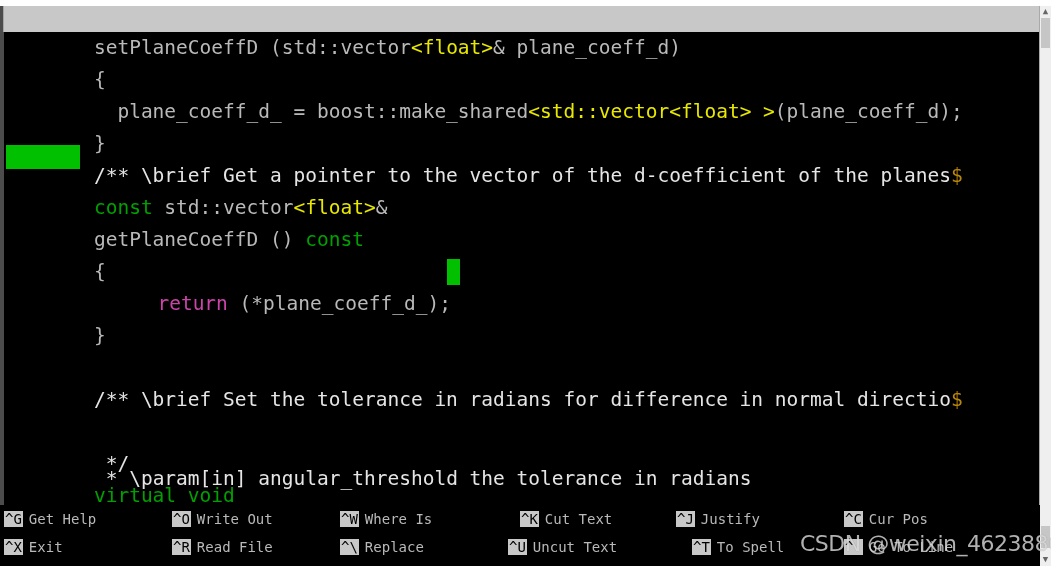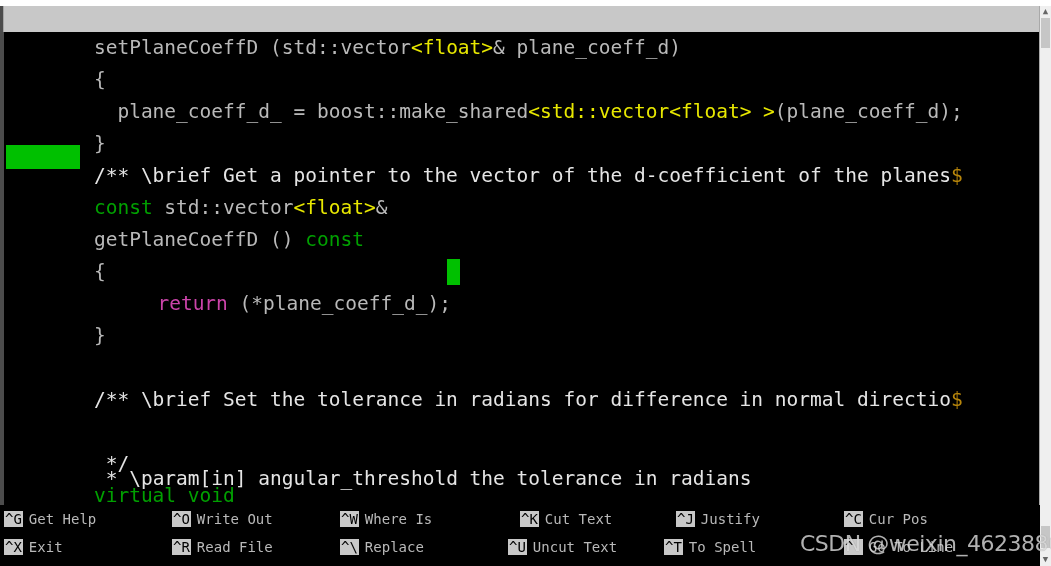--- a/index.html
+++ b/index.html
@@ -194,20 +194,20 @@
         <div class="sc-item" style="left: 340px;"><span class="sc-key">^W</span><span class="sc-label">Where Is</span></div>
         <div class="sc-item" style="left: 508px; margin-left: 12px;"><span class="sc-key">^K</span><span class="sc-label">Cut Text</span></div>
         <div class="sc-item" style="left: 676px;"><span class="sc-key">^J</span><span class="sc-label">Justify</span></div>
         <div class="sc-item" style="left: 844px;"><span class="sc-key">^C</span><span class="sc-label">Cur Pos</span></div>
       </div>
     <div class="sc-row" id="sc-row-2" style="top:28px;">
         <div class="sc-item" style="left: 4px;"><span class="sc-key">^X</span><span class="sc-label">Exit</span></div>
         <div class="sc-item" style="left: 172px;"><span class="sc-key">^R</span><span class="sc-label">Read File</span></div>
         <div class="sc-item" style="left: 340px;"><span class="sc-key">^\</span><span class="sc-label">Replace</span></div>
         <div class="sc-item" style="left: 508px;"><span class="sc-key">^U</span><span class="sc-label">Uncut Text</span></div>
-        <div class="sc-item" style="left: 664px;"><span class="sc-key">^T</span><span class="sc-label">To Spell</span></div>
+        <div class="sc-item" style="left: 692px;"><span class="sc-key">^T</span><span class="sc-label">To Spell</span></div>
         <div class="sc-item" style="left: 844px;"><span class="sc-key">^_</span><span class="sc-label">Go To Line</span></div>
       </div>
   </div>
 
   <div class="watermark">CSDN @weixin_46238869</div>
 
 </div>
 
 </body></html>

